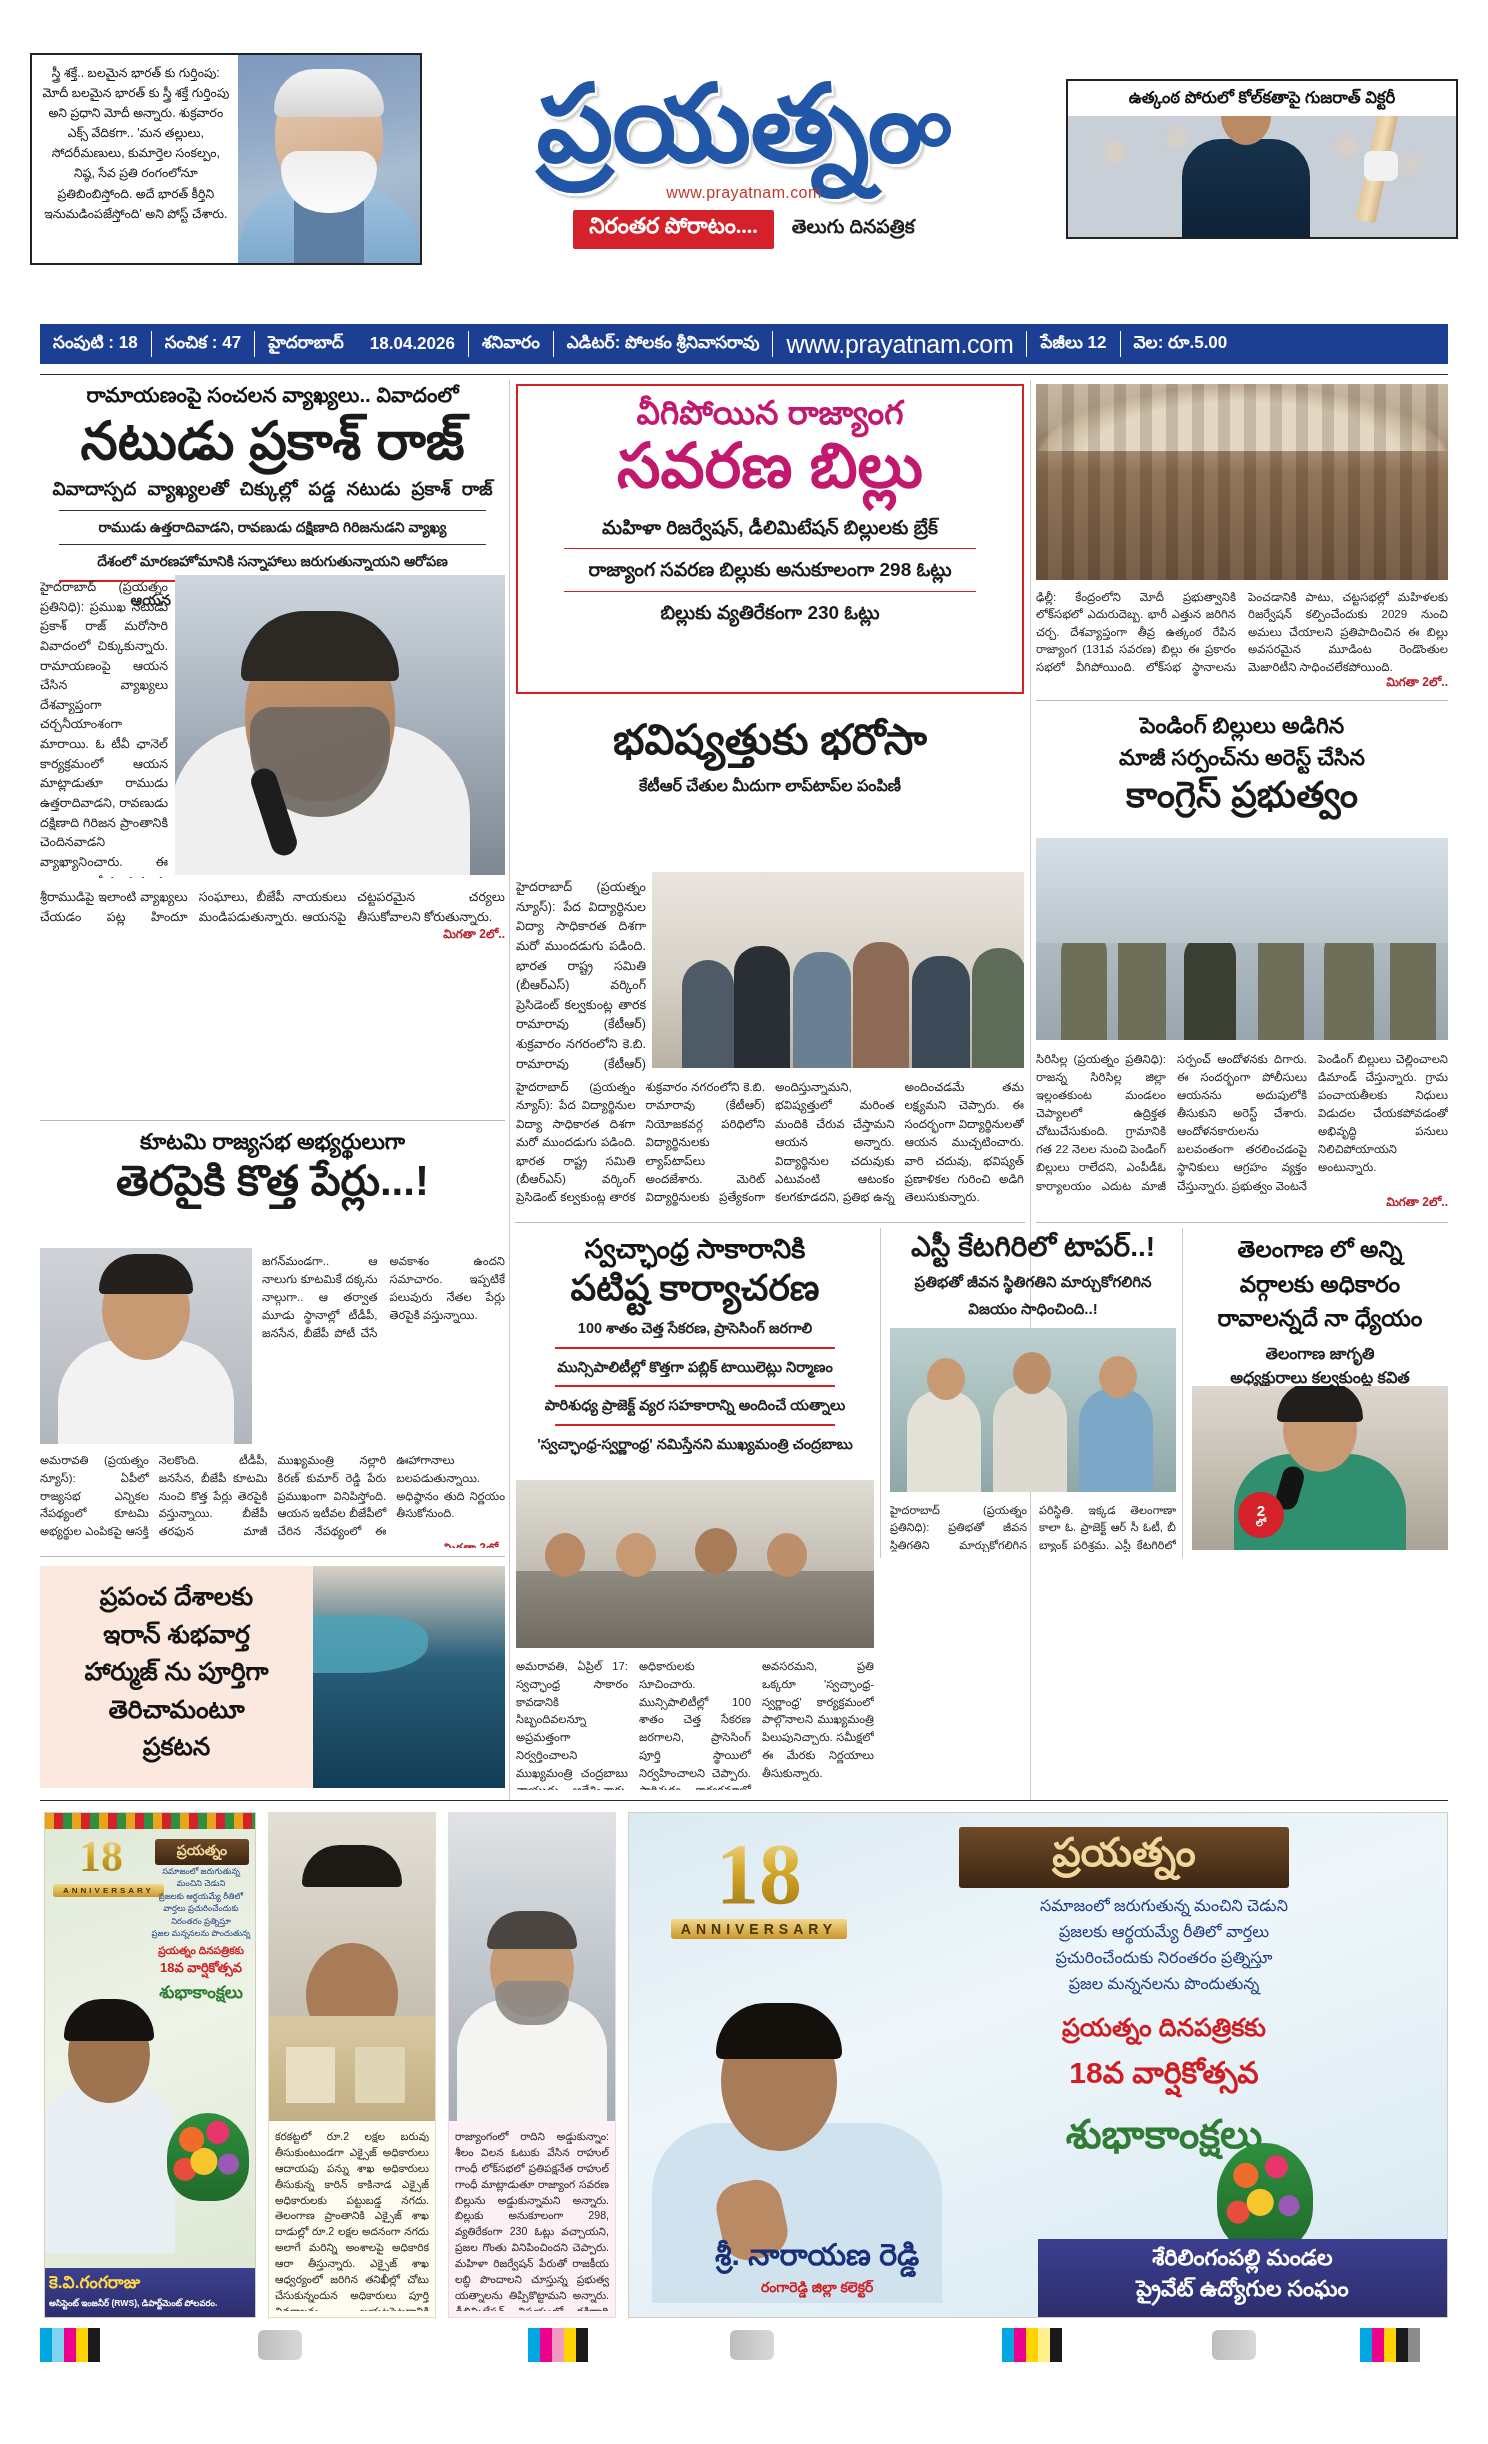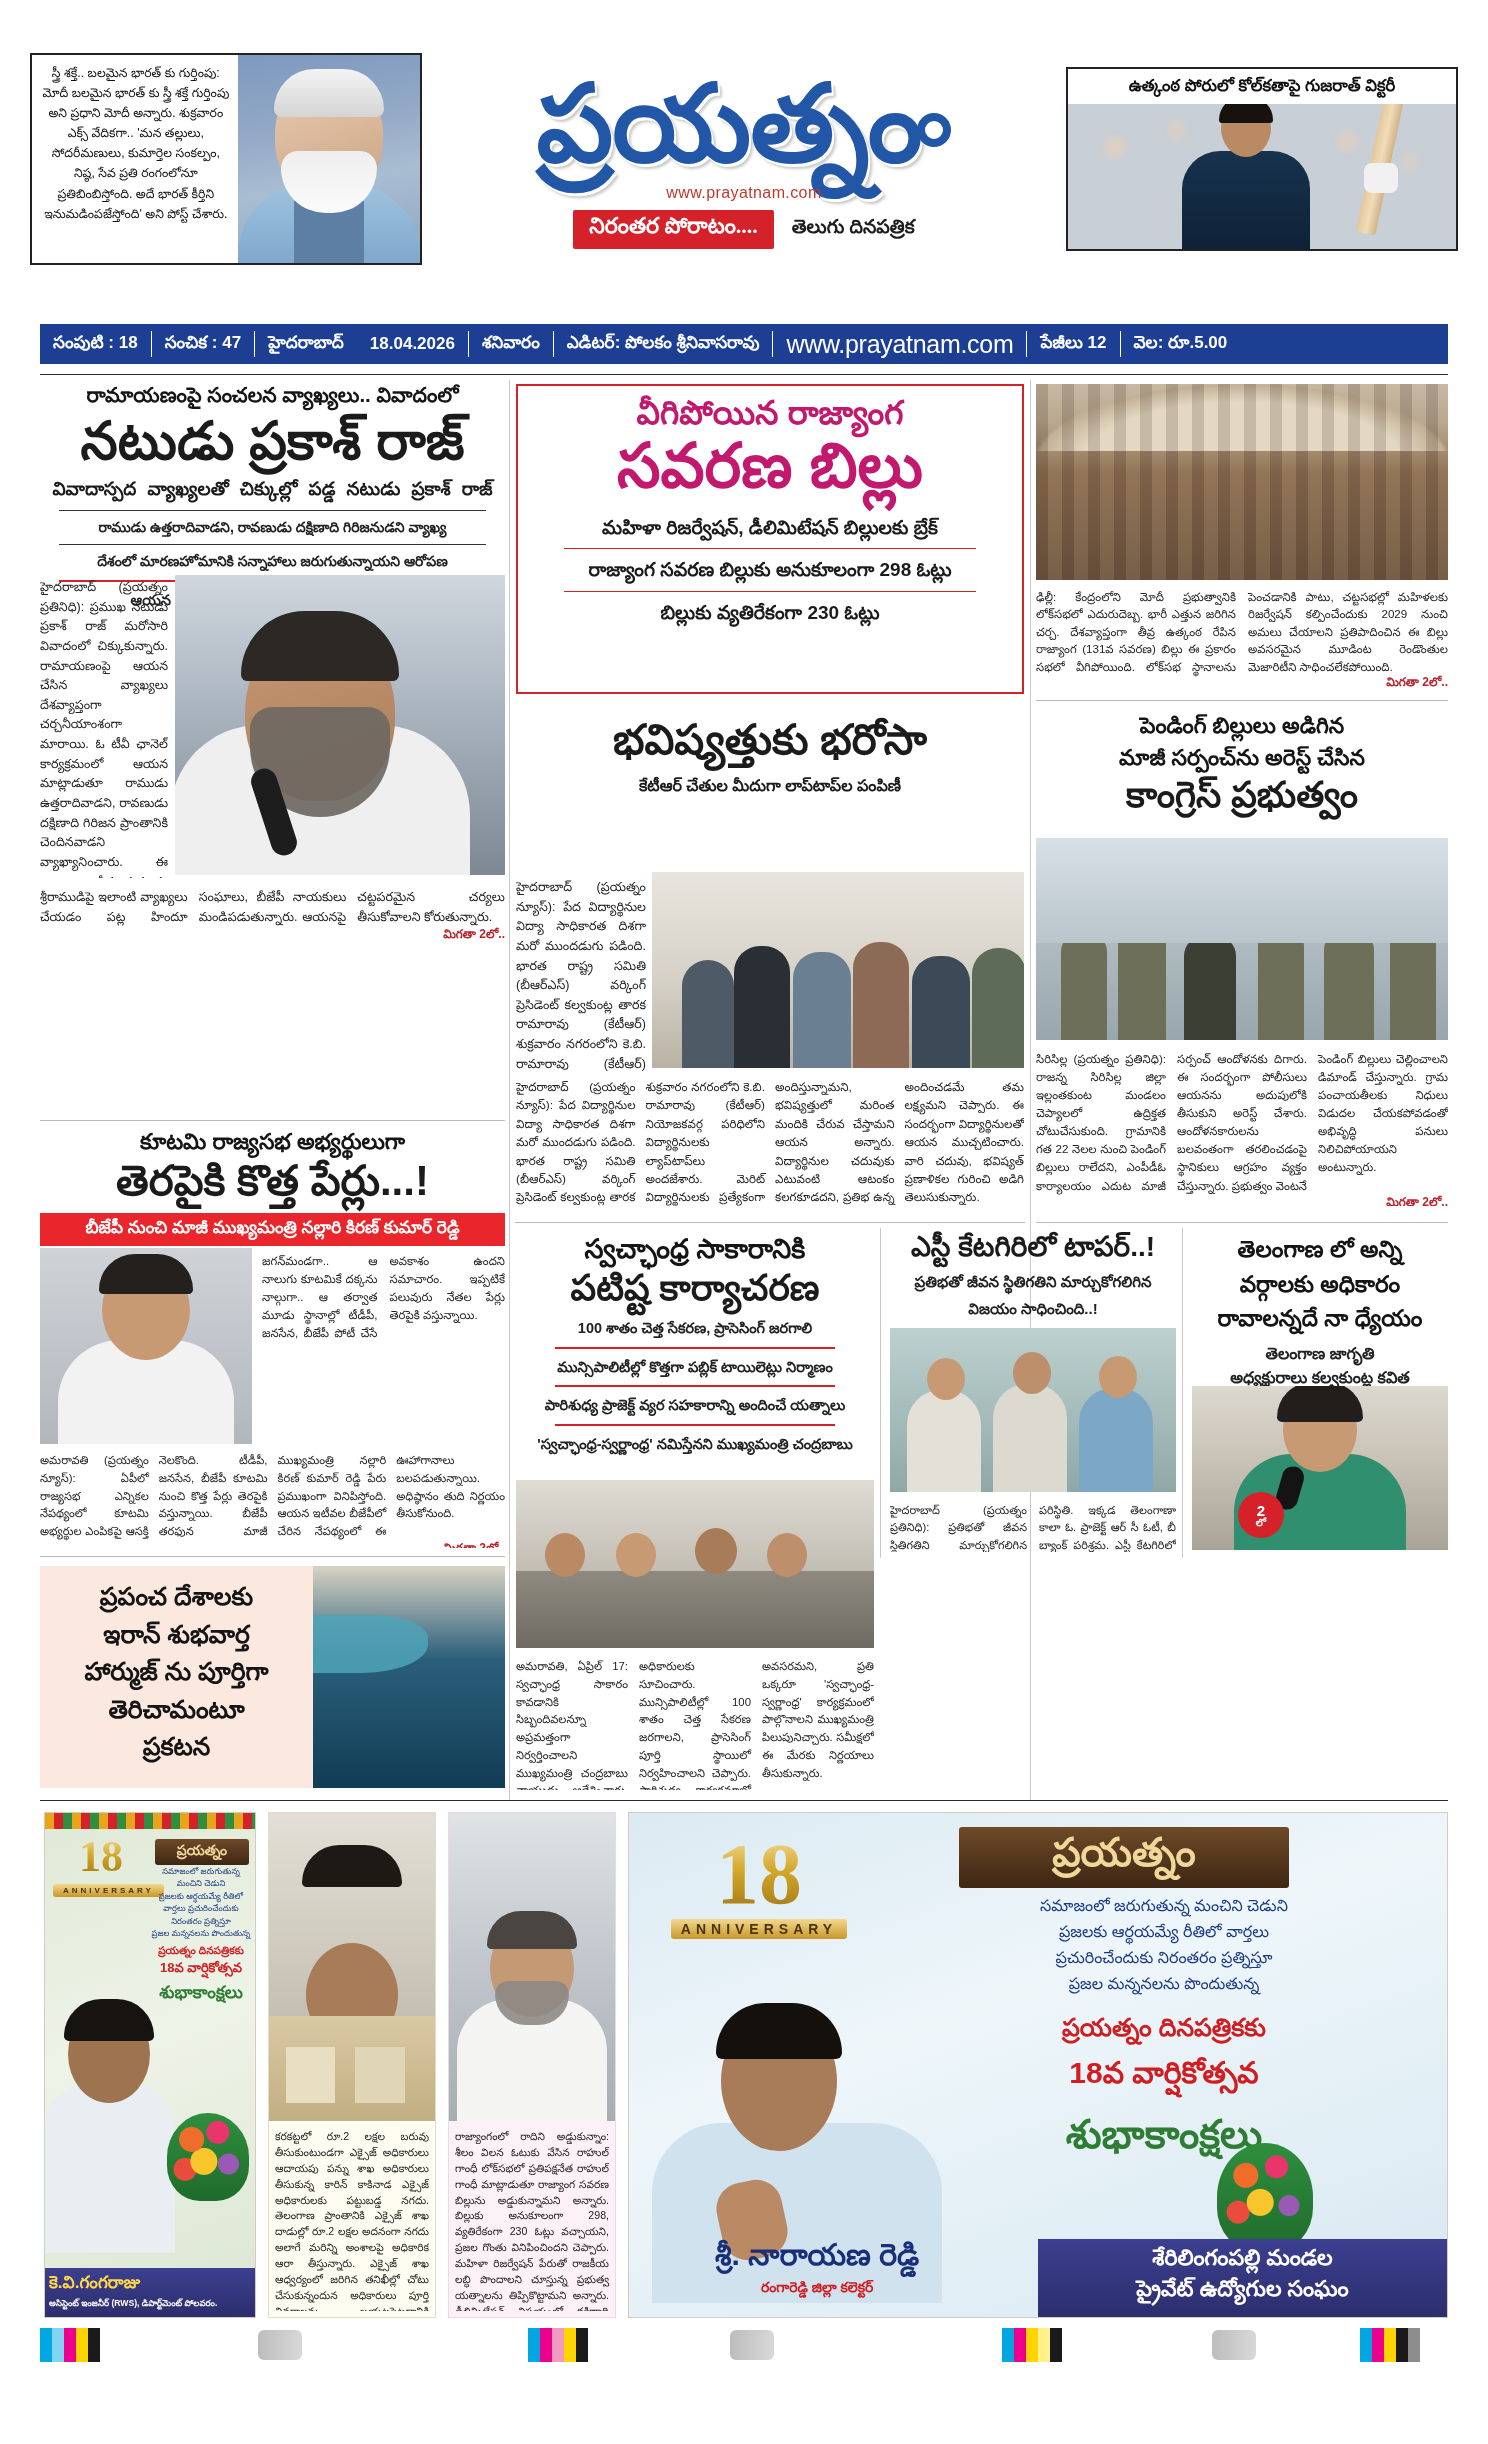--- a/index.html
+++ b/index.html
@@ -79,21 +79,21 @@
   .mh-tag-row {
     margin-top: 8px; width:100%; display:flex; align-items:center; justify-content:center; gap: 18px;
   }
   .mh-tagline {
     background: #d4212a; color: #fff; font-size: 22px; font-weight:700;
     padding: 3px 16px 5px; border-radius: 2px; white-space:nowrap;font-family:Liberation Serif, serif;
   }
   .mh-sub { font-size: 19px; color: #1d1d1d; font-weight:600; white-space:nowrap; }
 
   .mh-right {
-    width: 392px; height: 184px; border: 2px solid #222; background:#fff;
+    width: 392px; height: 160px; border: 2px solid #222; background:#fff;
     display:flex; flex-direction:column; overflow:hidden;
   }
   .mh-right-head {
     font-size: 16.5px; font-weight: 700; text-align:center; color:#111;
     padding: 7px 4px 5px; white-space: nowrap;
   }
   .mh-right-photo {
     flex:1; position:relative; overflow:hidden;
     background: linear-gradient(180deg,#4b4338 0%, #6a5a45 40%, #4a4036 100%);
   }
@@ -393,21 +393,20 @@
   </div>
 
   <div style="position:absolute;left:1036px;top:1050px;width:412px;height:156px;overflow:hidden;">
     <div class="body-txt cols3" style="font-size:11.6px;">సిరిసిల్ల (ప్రయత్నం ప్రతినిధి): రాజన్న సిరిసిల్ల జిల్లా ఇల్లంతకుంట మండలం చెప్యాలలో ఉద్రిక్తత చోటుచేసుకుంది. గ్రామానికి గత 22 నెలల నుంచి పెండింగ్ బిల్లులు రాలేదని, ఎంపీడీఓ కార్యాలయం ఎదుట మాజీ సర్పంచ్ ఆందోళనకు దిగారు. ఈ సందర్భంగా పోలీసులు ఆయనను అదుపులోకి తీసుకుని అరెస్ట్ చేశారు. ఆందోళనకారులను బలవంతంగా తరలించడంపై స్థానికులు ఆగ్రహం వ్యక్తం చేస్తున్నారు. ప్రభుత్వం వెంటనే పెండింగ్ బిల్లులు చెల్లించాలని డిమాండ్ చేస్తున్నారు. గ్రామ పంచాయతీలకు నిధులు విడుదల చేయకపోవడంతో అభివృద్ధి పనులు నిలిచిపోయాయని అంటున్నారు.</div>
     <span class="more">మిగతా 2లో..</span>
   </div>
 
   <div style="position:absolute;left:40px;top:1128px;width:465px;">
     <div class="kicker" style="font-size:22px;">కూటమి రాజ్యసభ అభ్యర్థులుగా</div>
     <div class="head-xl" style="font-size:42px;margin-top:2px;">తెరపైకి కొత్త పేర్లు...!</div>
-    <div class="redbar" style="font-size:17px;padding:5px 6px;margin-top:10px;">బీజేపీ నుంచి మాజీ ముఖ్యమంత్రి నల్లారి కిరణ్ కుమార్ రెడ్డి</div>
   </div>
 
   <div class="photo kavithaphoto" style="position:absolute;left:40px;top:1248px;width:212px;height:196px;background:linear-gradient(180deg,#cfd3d8,#b2b7bd);">
     <div style="position:absolute;left:50%;bottom:0;transform:translateX(-50%);width:176px;height:104px;border-radius:62px 62px 0 0;background:#f2f2f2;"></div>
     <div style="position:absolute;left:50%;bottom:84px;transform:translateX(-50%);width:88px;height:100px;border-radius:50%;background:#c79a74;"></div>
     <div style="position:absolute;left:50%;bottom:150px;transform:translateX(-50%);width:94px;height:40px;border-radius:48px 48px 6px 6px;background:#23201d;"></div>
   </div>
 
   <div style="position:absolute;left:262px;top:1252px;width:243px;height:192px;overflow:hidden;">
     <div class="body-txt cols2" style="font-size:11.6px;">జగన్‌మండగా.. ఆ నాలుగు కూటమికే దక్కను నాల్గుగా.. ఆ తర్వాత మూడు స్థానాల్లో టీడీపీ, జనసేన, బీజేపీ పోటీ చేసే అవకాశం ఉందని సమాచారం. ఇప్పటికే పలువురు నేతల పేర్లు తెరపైకి వస్తున్నాయి.</div>

